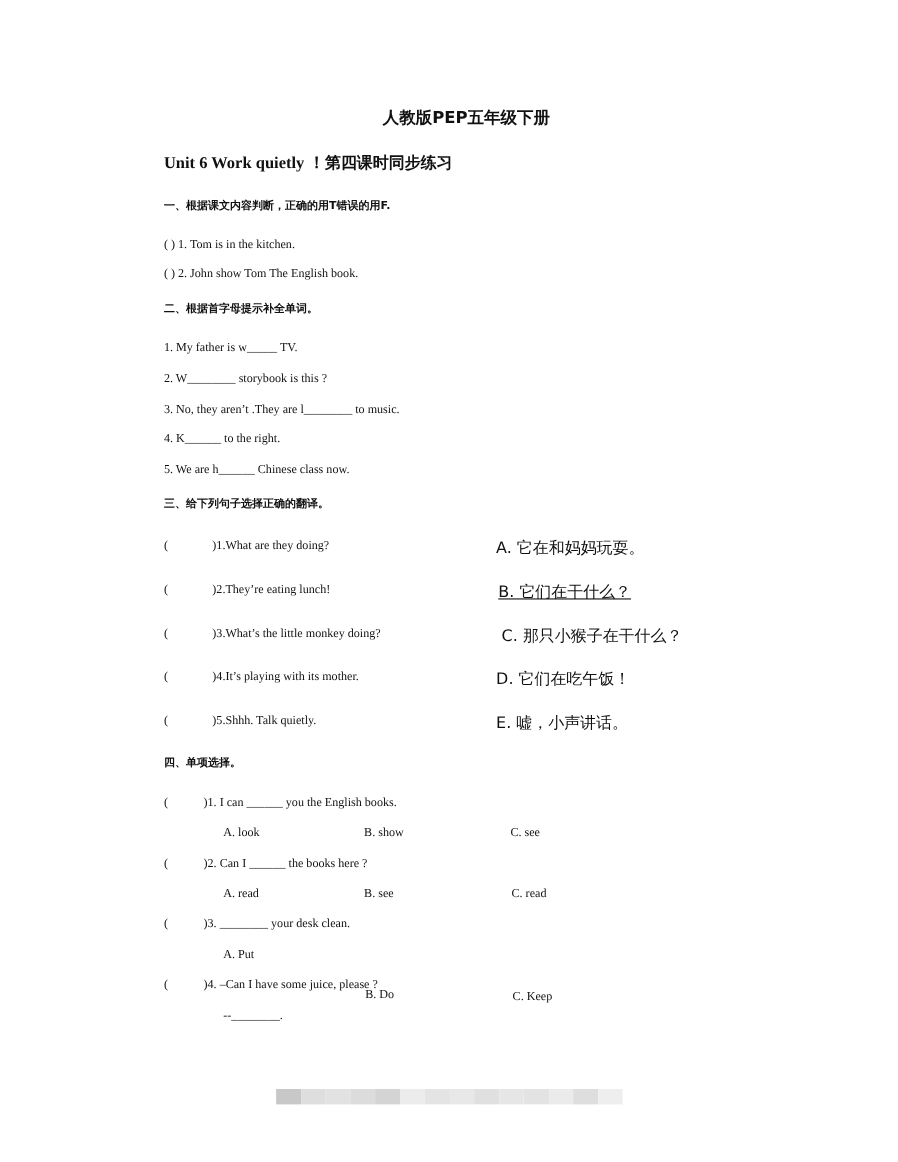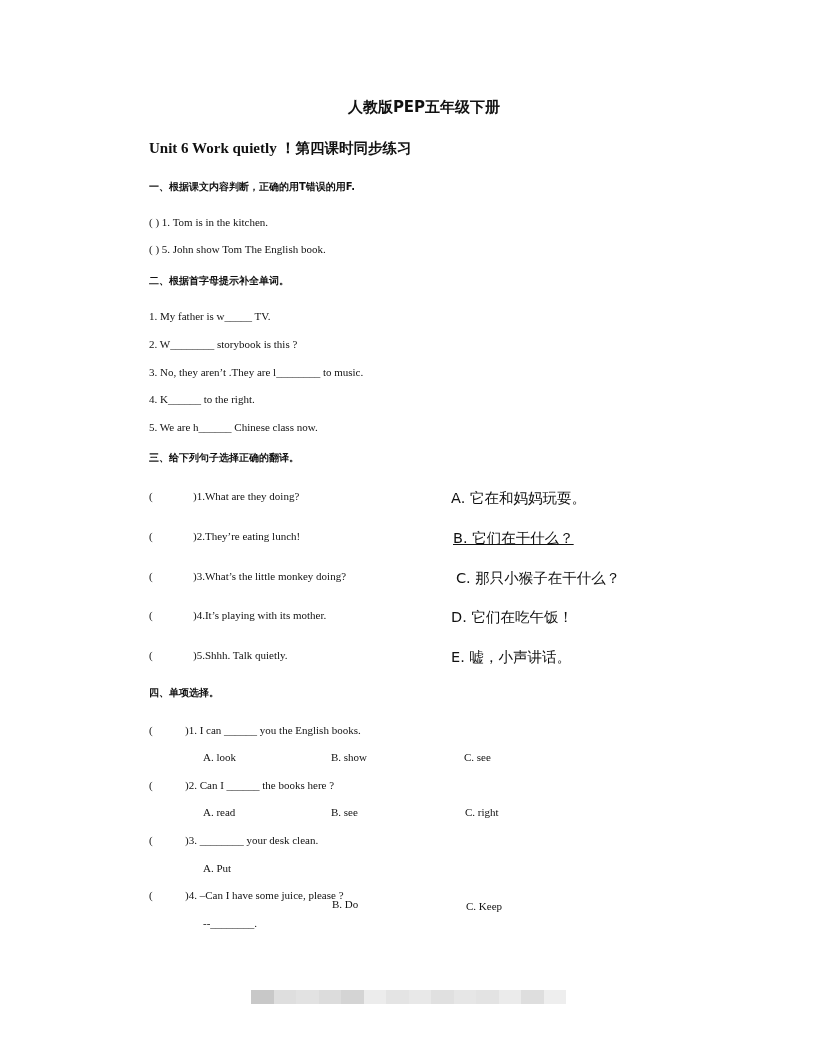--- a/index.html
+++ b/index.html
@@ -35,21 +35,21 @@
 
 <div class="abs subtitle">
   <span>Unit  6 Work quietly&nbsp;！</span><span class="cn">第四课时同步练习</span>
 </div>
 
 <div class="abs section-h" style="top:180px;">一、根据课文内容判断，正确的用T错误的用F.</div>
 <div class="abs line" style="left:149px; top:216px;">
   <span>(        )</span><span> 1. Tom is in the kitchen.</span>
 </div>
 <div class="abs line" style="left:149px; top:243px;">
-  <span>(        )</span><span> 5. John show Tom The English book.</span>
+  <span>(        )</span><span> 2. John show Tom The English book.</span>
 </div>
 
 <div class="abs section-h" style="top:274px;">二、根据首字母提示补全单词。</div>
 <div class="abs line" style="left:149px; top:310px;">1. My father is w_____    TV.</div>
 <div class="abs line" style="left:149px; top:338px;">2. W________ storybook is this ?</div>
 <div class="abs line" style="left:149px; top:366px;">3. No, they aren’t .They are l________ to music.</div>
 <div class="abs line" style="left:149px; top:393px;">4. K______ to the right.</div>
 <div class="abs line" style="left:149px; top:421px;">5. We are h______ Chinese class now.</div>
 
 <div class="abs section-h" style="top:451px;">三、给下列句子选择正确的翻译。</div>
@@ -79,21 +79,21 @@
 <div class="abs line" style="left:149px; top:724px;">(</div>
 <div class="abs line" style="left:185px; top:724px;">)1. I can ______ you the English books.</div>
 <div class="abs line" style="left:203px; top:751px;">A. look</div>
 <div class="abs line" style="left:331px; top:751px;">B. show</div>
 <div class="abs line" style="left:464px; top:751px;">C. see</div>
 
 <div class="abs line" style="left:149px; top:779px;">(</div>
 <div class="abs line" style="left:185px; top:779px;">)2. Can I ______ the books here ?</div>
 <div class="abs line" style="left:203px; top:806px;">A. read</div>
 <div class="abs line" style="left:331px; top:806px;">B. see</div>
-<div class="abs line" style="left:465px; top:806px;">C. right</div>
+<div class="abs line" style="left:465px; top:806px;">C. read</div>
 
 <div class="abs line" style="left:149px; top:834px;">(</div>
 <div class="abs line" style="left:185px; top:834px;">)3. ________ your desk clean.</div>
 <div class="abs line" style="left:203px; top:862px;">A. Put</div>
 <div class="abs line" style="left:332px; top:898px;">B. Do</div>
 <div class="abs line" style="left:466px; top:871px;margin-top:29px;">C. Keep</div>
 
 <div class="abs line" style="left:149px; top:889px;">(</div>
 <div class="abs line" style="left:185px; top:889px;">)4. –Can I have some juice, please ?</div>
 <div class="abs line" style="left:203px; top:917px;">--________.</div>

